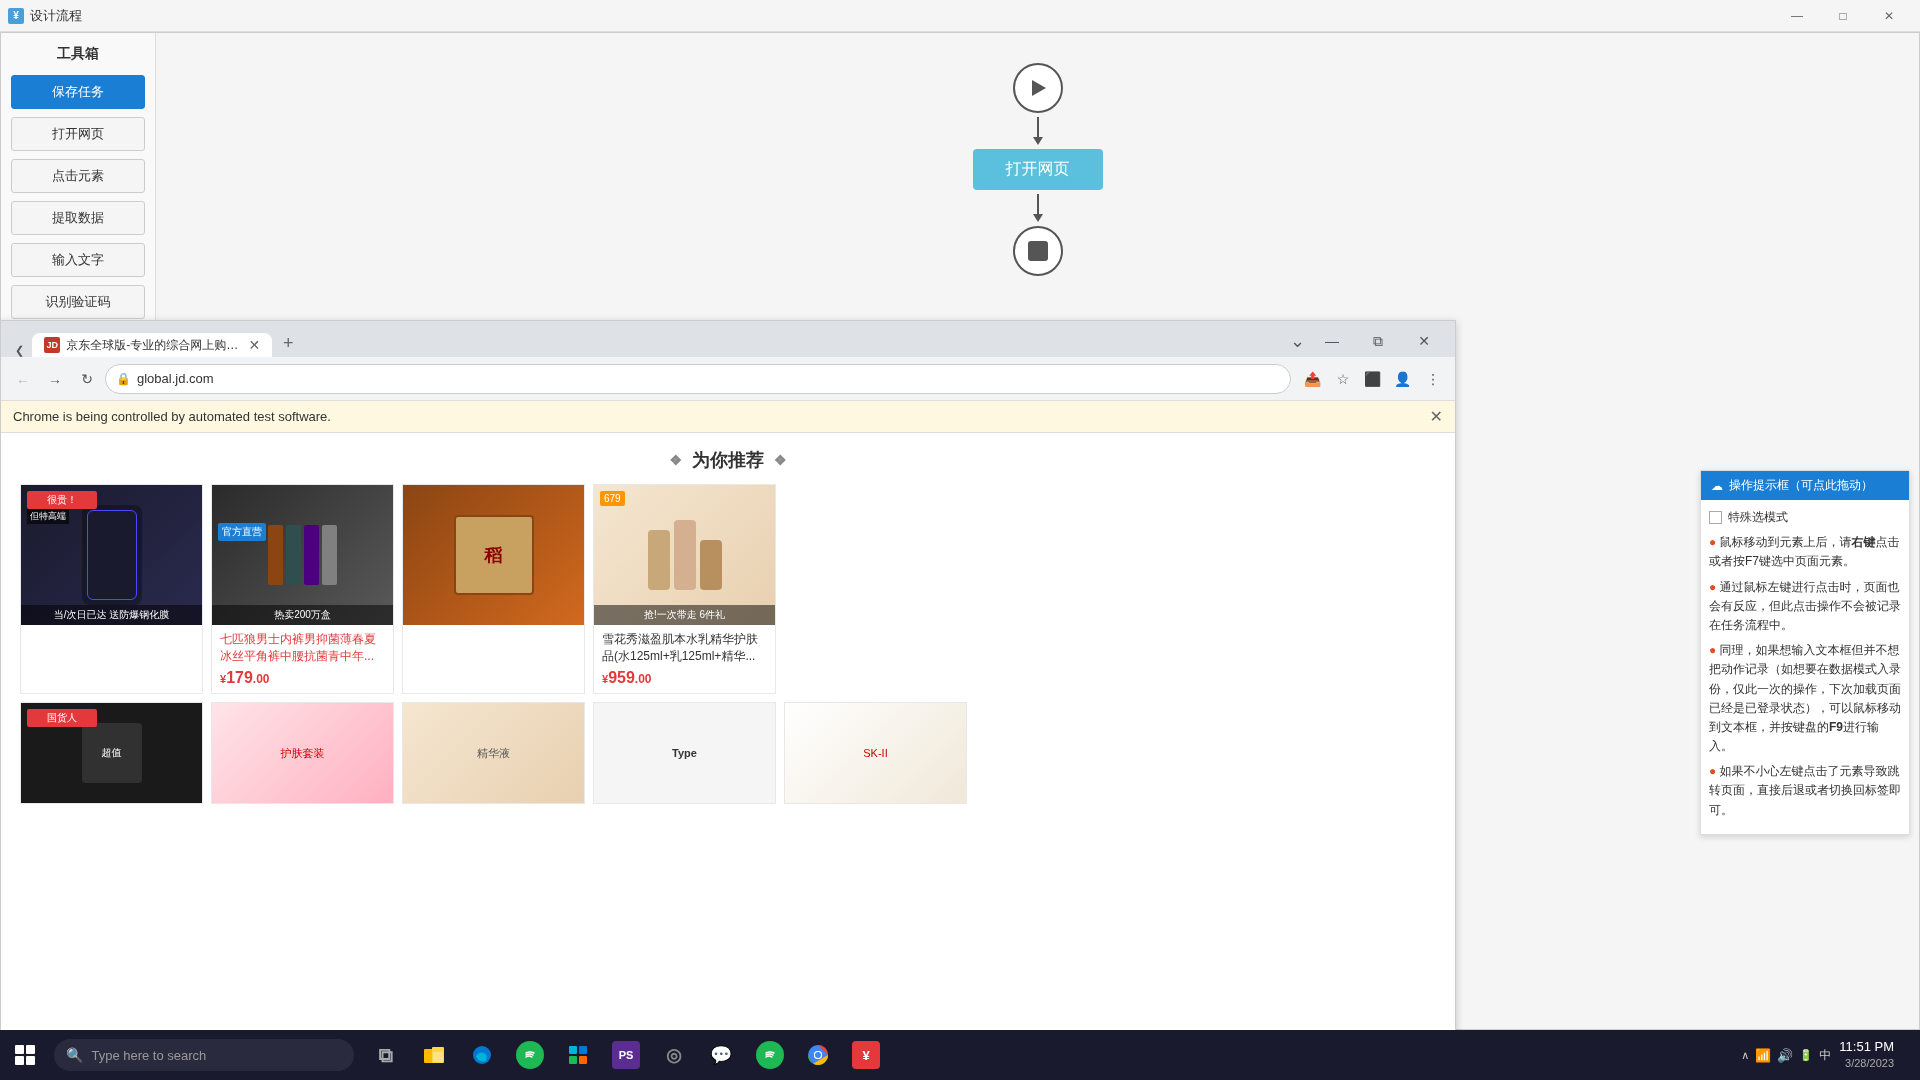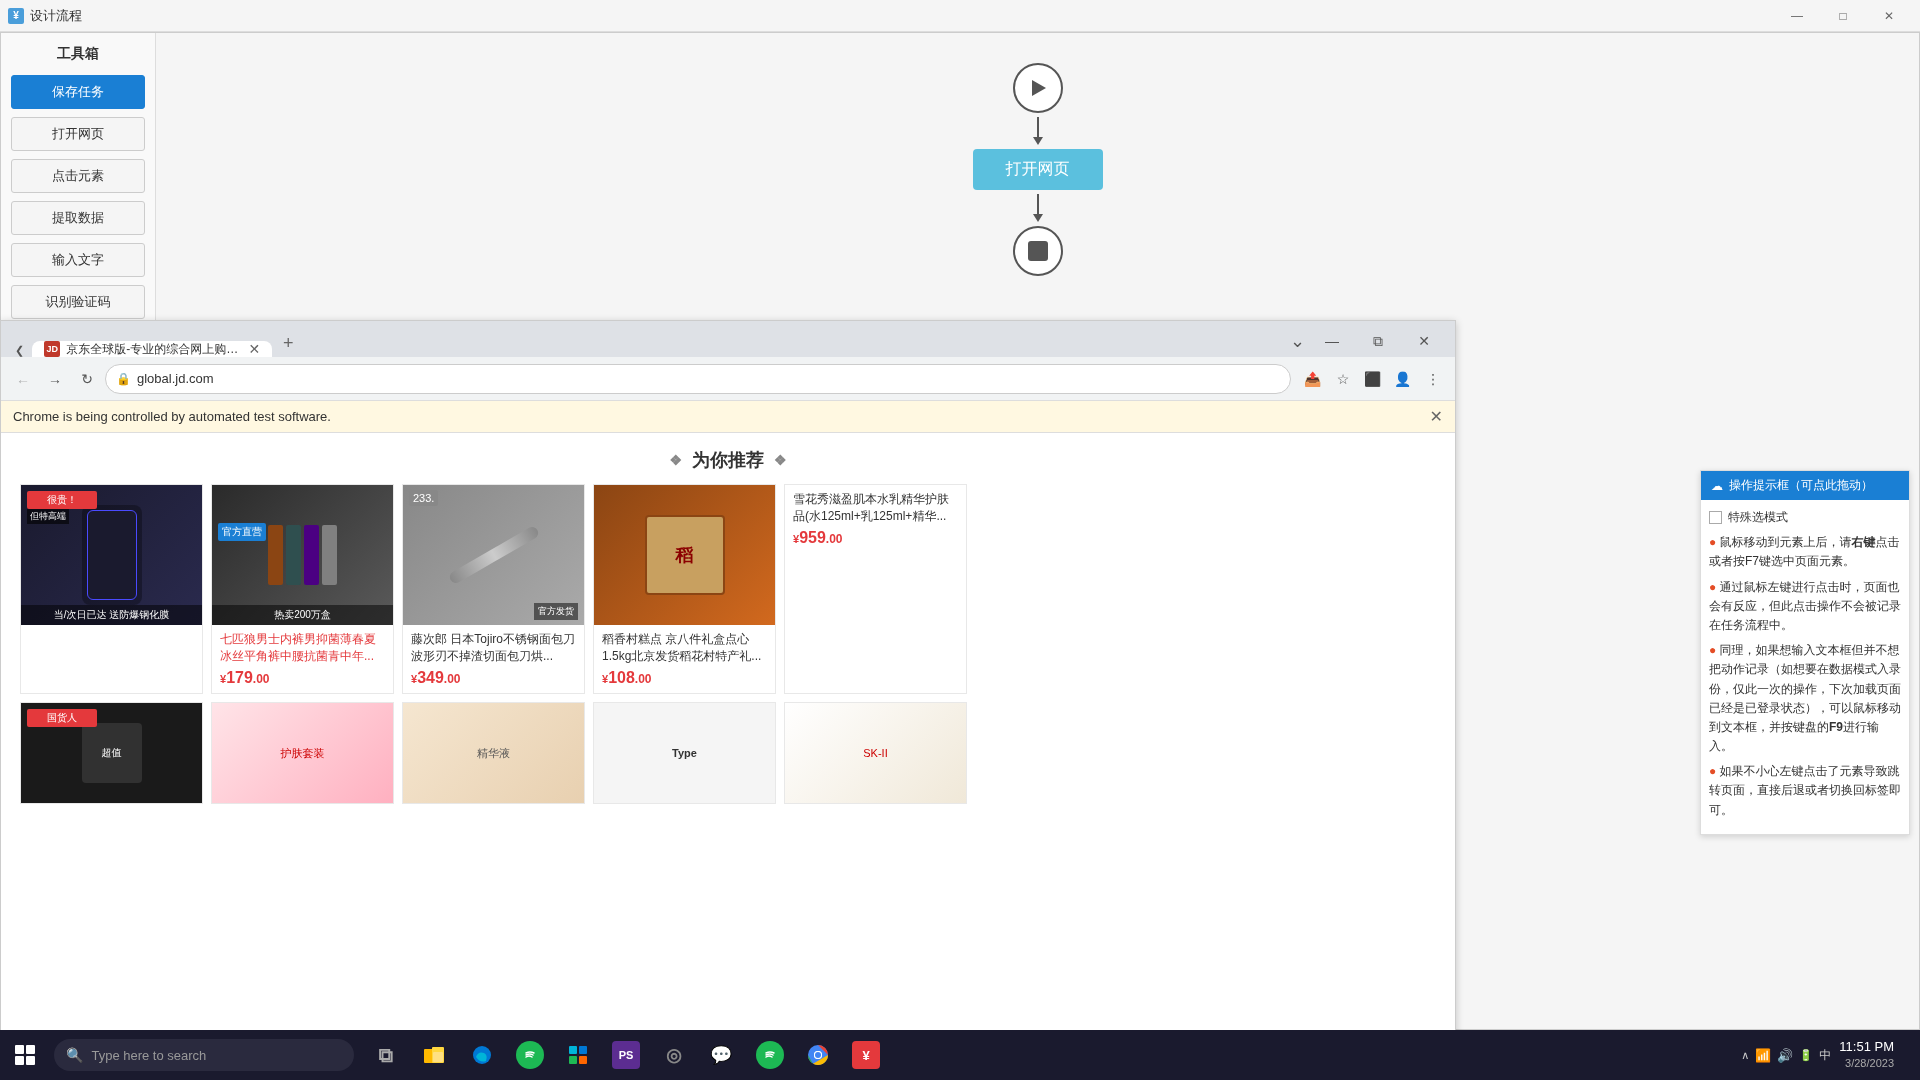--- a/index.html
+++ b/index.html
@@ -173,21 +173,21 @@
       padding: 0 8px;
       gap: 2px;
     }
     .browser-tab {
       display: flex;
       align-items: center;
       gap: 6px;
       background: white;
       border-radius: 8px 8px 0 0;
       padding: 0 12px;
-      height: 16px;
+      height: 24px;
       font-size: 12px;
       color: #333;
       min-width: 200px;
       max-width: 240px;
     }
     .browser-tab-icon { width: 16px; height: 16px; background: #e44d26; border-radius: 2px; display: flex; align-items: center; justify-content: center; color: white; font-size: 9px; font-weight: bold; flex-shrink: 0; }
     .browser-tab-title { flex: 1; overflow: hidden; text-overflow: ellipsis; white-space: nowrap; }
     .browser-tab-close { font-size: 14px; color: #666; cursor: pointer; flex-shrink: 0; }
     .browser-tab-new { display: flex; align-items: center; justify-content: center; width: 28px; height: 28px; color: #666; font-size: 18px; cursor: pointer; }
 
@@ -619,53 +619,43 @@
           </div>
         </div>
         <div class="product-info">
           <div class="product-title" style="color:#e4393c;">七匹狼男士内裤男抑菌薄春夏冰丝平角裤中腰抗菌青中年...</div>
           <div class="product-price">
             <span class="price-symbol">¥</span><span class="product-price-int">179</span><span class="product-price-dec">.00</span>
           </div>
         </div>
       </div>
 
-      <div class="product-card">
-        <div class="product-img knife-img">
-          <div style="position:relative;width:100%;height:100%;display:flex;align-items:center;justify-content:center;">
-            <div style="width:100px;height:12px;background:linear-gradient(90deg,#888,#ccc,#888);border-radius:6px;transform:rotate(-30deg);"></div>
-            <div style="position:absolute;top:5px;left:6px;background:#888;color:white;font-size:11px;padding:2px 4px;border-radius:2px;">233.</div>
-            <div style="position:absolute;bottom:5px;right:6px;background:rgba(0,0,0,0.5);color:white;font-size:9px;padding:2px 4px;">官方发货</div>
-          </div>
-        </div>
-        <div class="product-info">
-          <div class="product-title">藤次郎 日本Tojiro不锈钢面包刀波形刃不掉渣切面包刀烘...</div>
-          <div class="product-price">
-            <span class="price-symbol">¥</span><span class="product-price-int">349</span><span class="product-price-dec">.00</span>
-          </div>
-        </div>
-      </div>
 
       <div class="product-card">
         <div class="product-img food-img" style="background:linear-gradient(135deg,#8B4513,#D2691E);">
           <div style="position:relative;width:100%;height:100%;display:flex;align-items:center;justify-content:center;">
             <div style="width:80px;height:80px;background:#c8a060;border-radius:4px;border:2px solid #8B4513;display:flex;align-items:center;justify-content:center;">
               <div style="color:#8B0000;font-size:18px;font-weight:bold;">稻</div>
             </div>
           </div>
         </div>
-        <div class="product-info">
-          <div class="product-title">稻香村糕点 京八件礼盒点心 1.5kg北京发货稻花村特产礼...</div>
-          <div class="product-price">
-            <span class="price-symbol">¥</span><span class="product-price-int">108</span><span class="product-price-dec">.00</span>
-          </div>
-        </div>
       </div>
 
       <div class="product-card">
+        <div class="product-img cream-img" style="background:linear-gradient(135deg,#f5e6d0,#e8d0b0);">
+          <div style="position:relative;width:100%;height:100%;display:flex;align-items:center;justify-content:center;">
+            <div style="display:flex;gap:4px;align-items:flex-end;">
+              <div style="width:22px;height:60px;background:#c8a878;border-radius:4px;"></div>
+              <div style="width:22px;height:70px;background:#d4b090;border-radius:4px;"></div>
+              <div style="width:22px;height:50px;background:#b89060;border-radius:4px;"></div>
+            </div>
+            <div class="product-badge-gold">679</div>
+            <div class="prod-overlay">抢!一次带走 6件礼</div>
+          </div>
+        </div>
         <div class="product-info">
           <div class="product-title">雪花秀滋盈肌本水乳精华护肤品(水125ml+乳125ml+精华...</div>
           <div class="product-price">
             <span class="price-symbol">¥</span><span class="product-price-int">959</span><span class="product-price-dec">.00</span>
           </div>
         </div>
       </div>
 
     </div>
 

